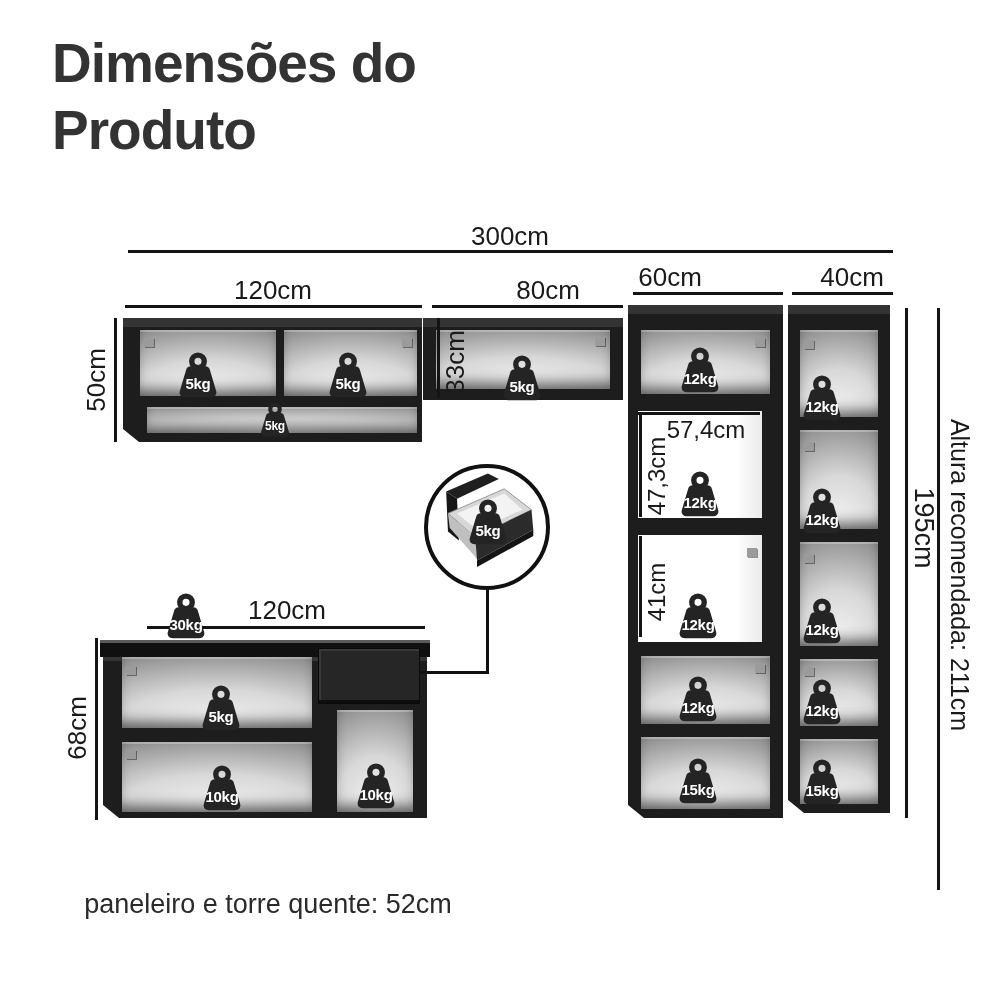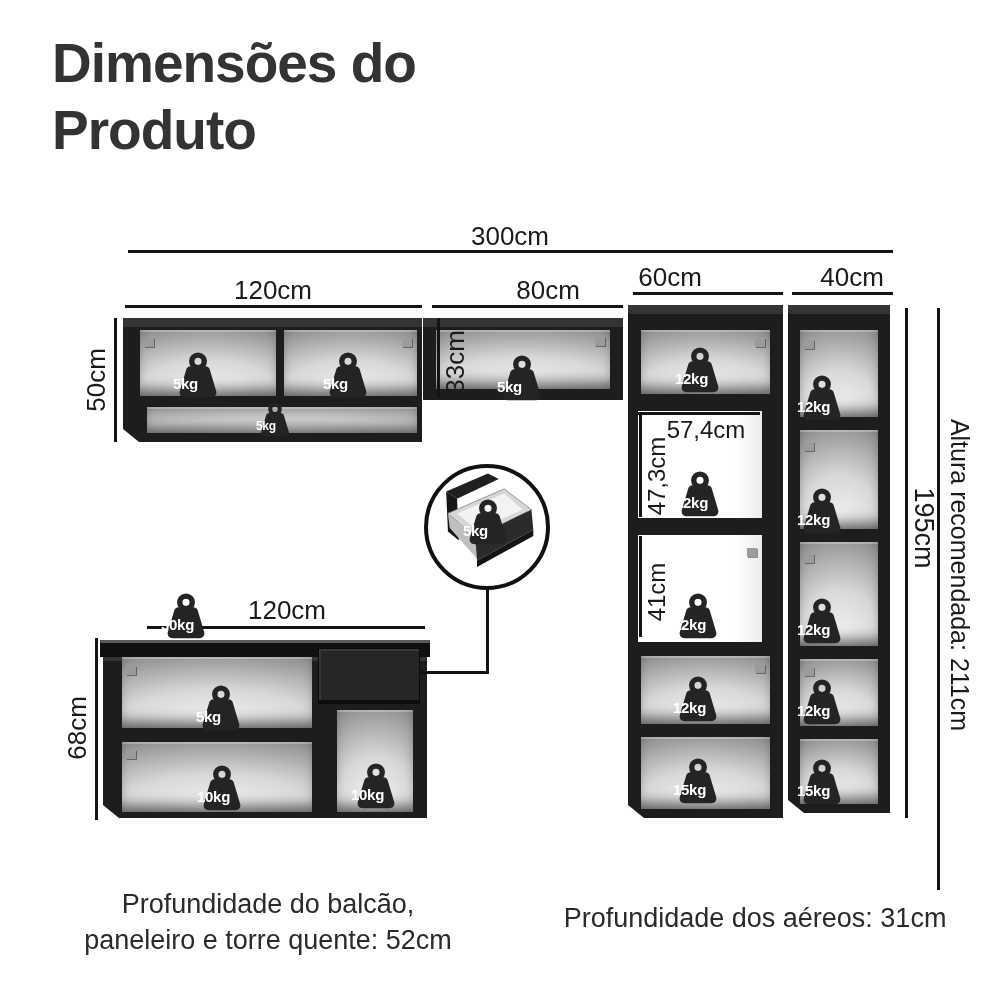--- a/index.html
+++ b/index.html
@@ -31,21 +31,21 @@
   .vlabr{transform:translate(-50%,-50%) rotate(90deg);}
   .dlab.big{font-size:27px;}
   
   .callout{position:absolute;left:424px;top:464px;width:126px;height:126px;border-radius:50%;
     background:#fff;border:4px solid #111;box-sizing:border-box;z-index:5;}
   .conn{position:absolute;background:#111;z-index:2;}
   
   .weight{position:absolute;z-index:6;}
   .weight svg{display:block;width:100%;height:100%;}
   .weight span{position:absolute;left:0;right:0;top:66%;transform:translateY(-50%);
-    text-align:left;color:#fff;font-weight:700;font-size:15px;letter-spacing:-.3px;}
+    text-align:center;color:#fff;font-weight:700;font-size:15px;letter-spacing:-.3px;}
   .weight.sm span{font-size:12px;}
   
   .note{position:absolute;font-size:27px;color:#2a2a2a;text-align:center;line-height:1.35;}
 </style>
 </head>
 <body>
 
 <div class="canvas">
 
   <h1 class="title">Dimensões do Produto</h1>
@@ -124,24 +124,22 @@
       <polygon points="20,26 32,34 34,80 22,70" fill="#161616"></polygon>
       <polygon points="22,50 84,23 114,46 52,76" fill="#d7d7d7" stroke="#8f8f8f" stroke-width="1"></polygon>
       <polygon points="32,50 84,28 104,46 54,68" fill="#f3f3f3"></polygon>
       <polygon points="22,50 52,76 54,100 24,66" fill="#bfbfbf"></polygon>
       <polygon points="52,76 114,46 116,68 54,102" fill="#2b2b2b"></polygon>
       <polygon points="54,102 116,68 116,75 54,109" fill="#141414"></polygon>
     </svg>
   </div>
 
   <div class="note" style="left:58px;top:886px;width:420px;">
-    <div>Profundidade do balcão,</div>
     <div>paneleiro e torre quente: 52cm</div>
   </div>
-  <div class="note" style="left:535px;top:900px;width:440px;">Profundidade dos aéreos: 31cm</div>
 
   <div id="weights-layer" class="abs" style="left:0;top:0;width:100%;height:100%;pointer-events:none;">
       <div class="weight md" style="left: 173px; top: 351.5px; width: 50px; height: 47px;">
         <svg viewBox="0 0 60 56">
           <circle cx="30" cy="11" r="7.5" fill="none" stroke="#242424" stroke-width="6.5"></circle>
           <path d="M21,17 H39 C41.5,17 43.6,18.7 44.2,21.1 L51.8,46.5 C53,50.5 50,54 45.8,54 H14.2 C10,54 7,50.5 8.2,46.5 L15.8,21.1 C16.4,18.7 18.5,17 21,17 Z" fill="#242424"></path>
         </svg>
         <span>5kg</span>
       </div>
       <div class="weight md" style="left: 323px; top: 351.5px; width: 50px; height: 47px;">

